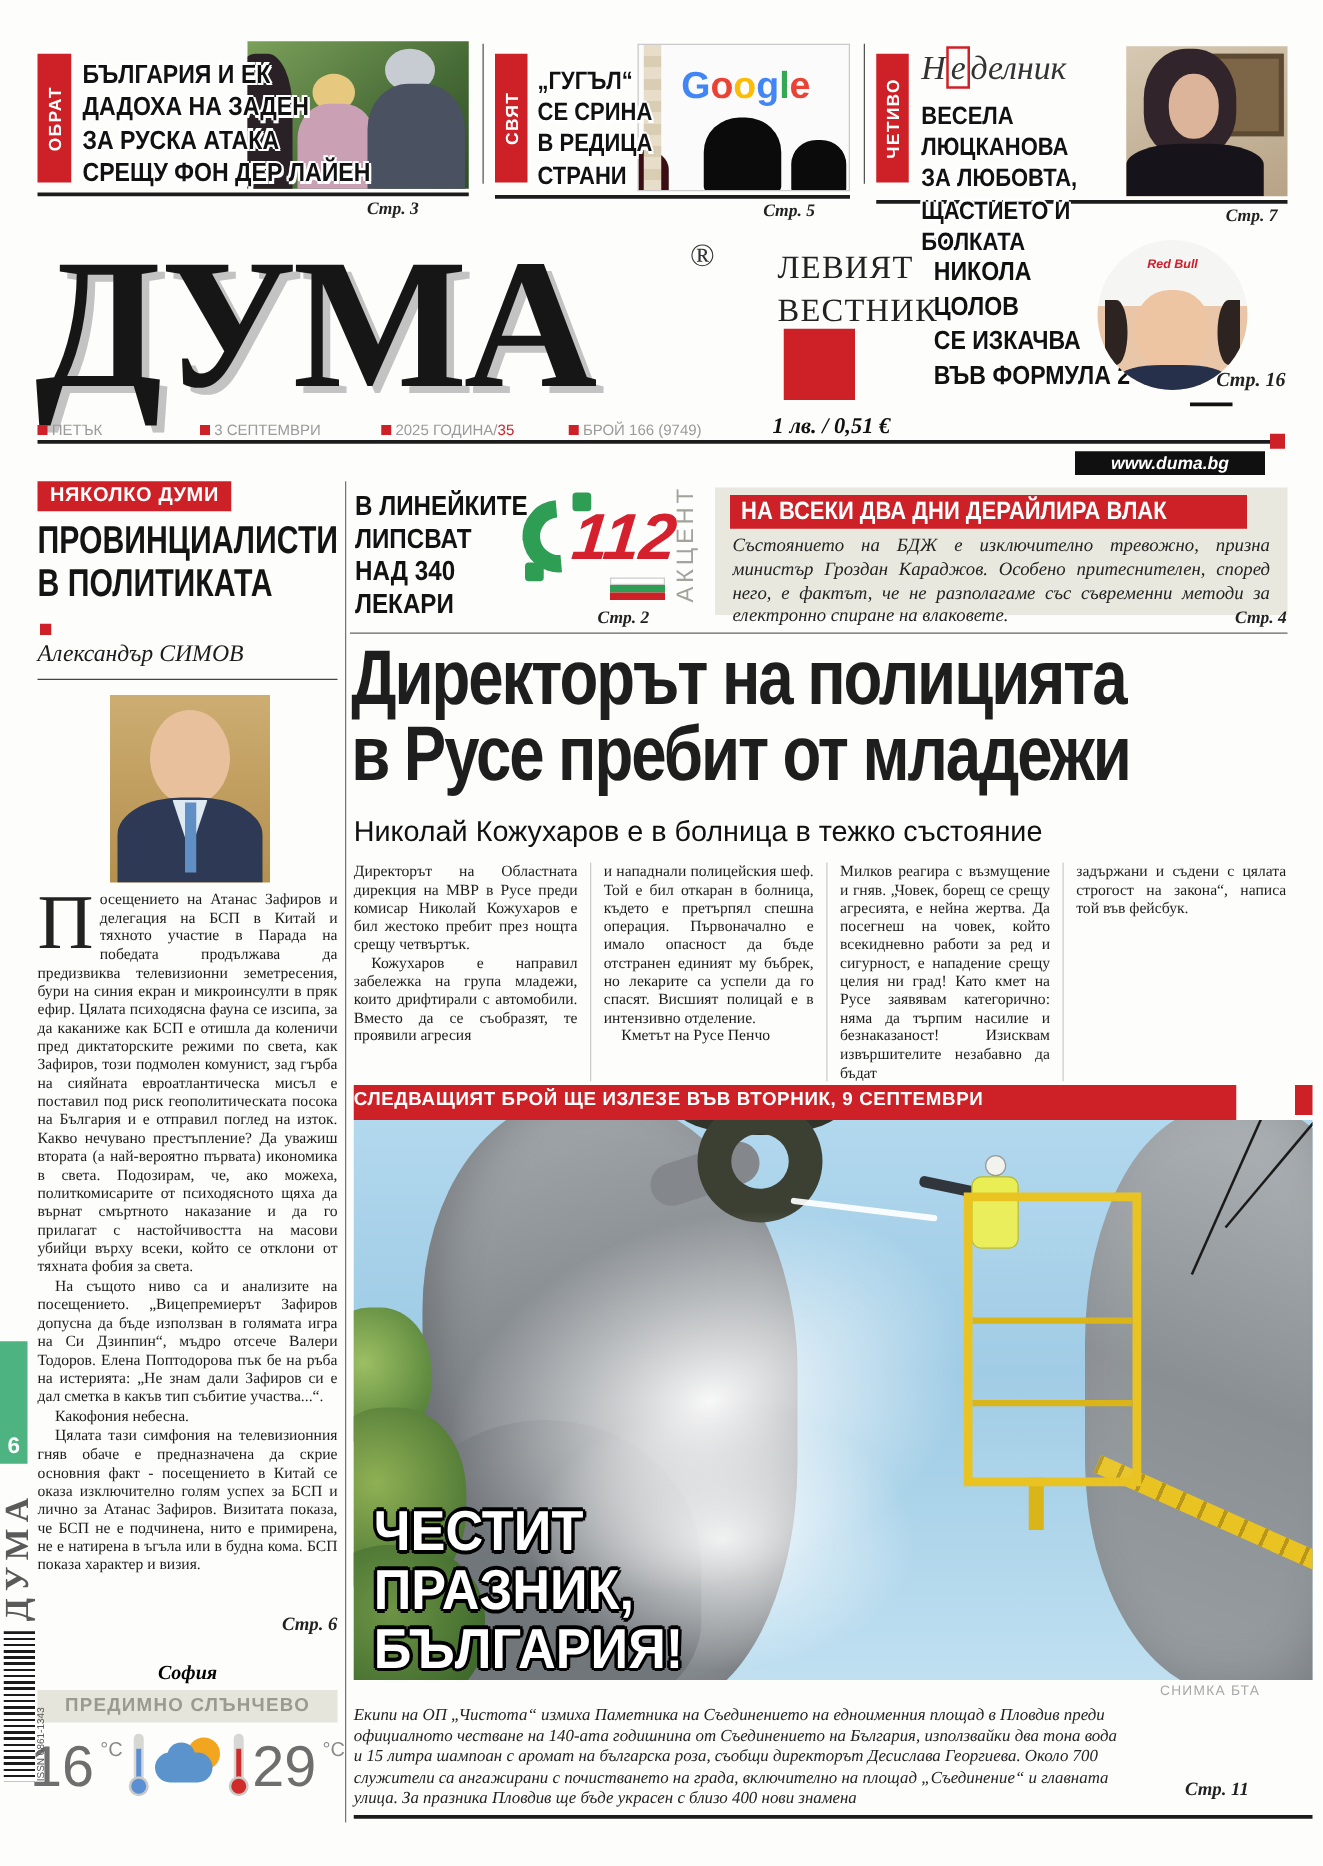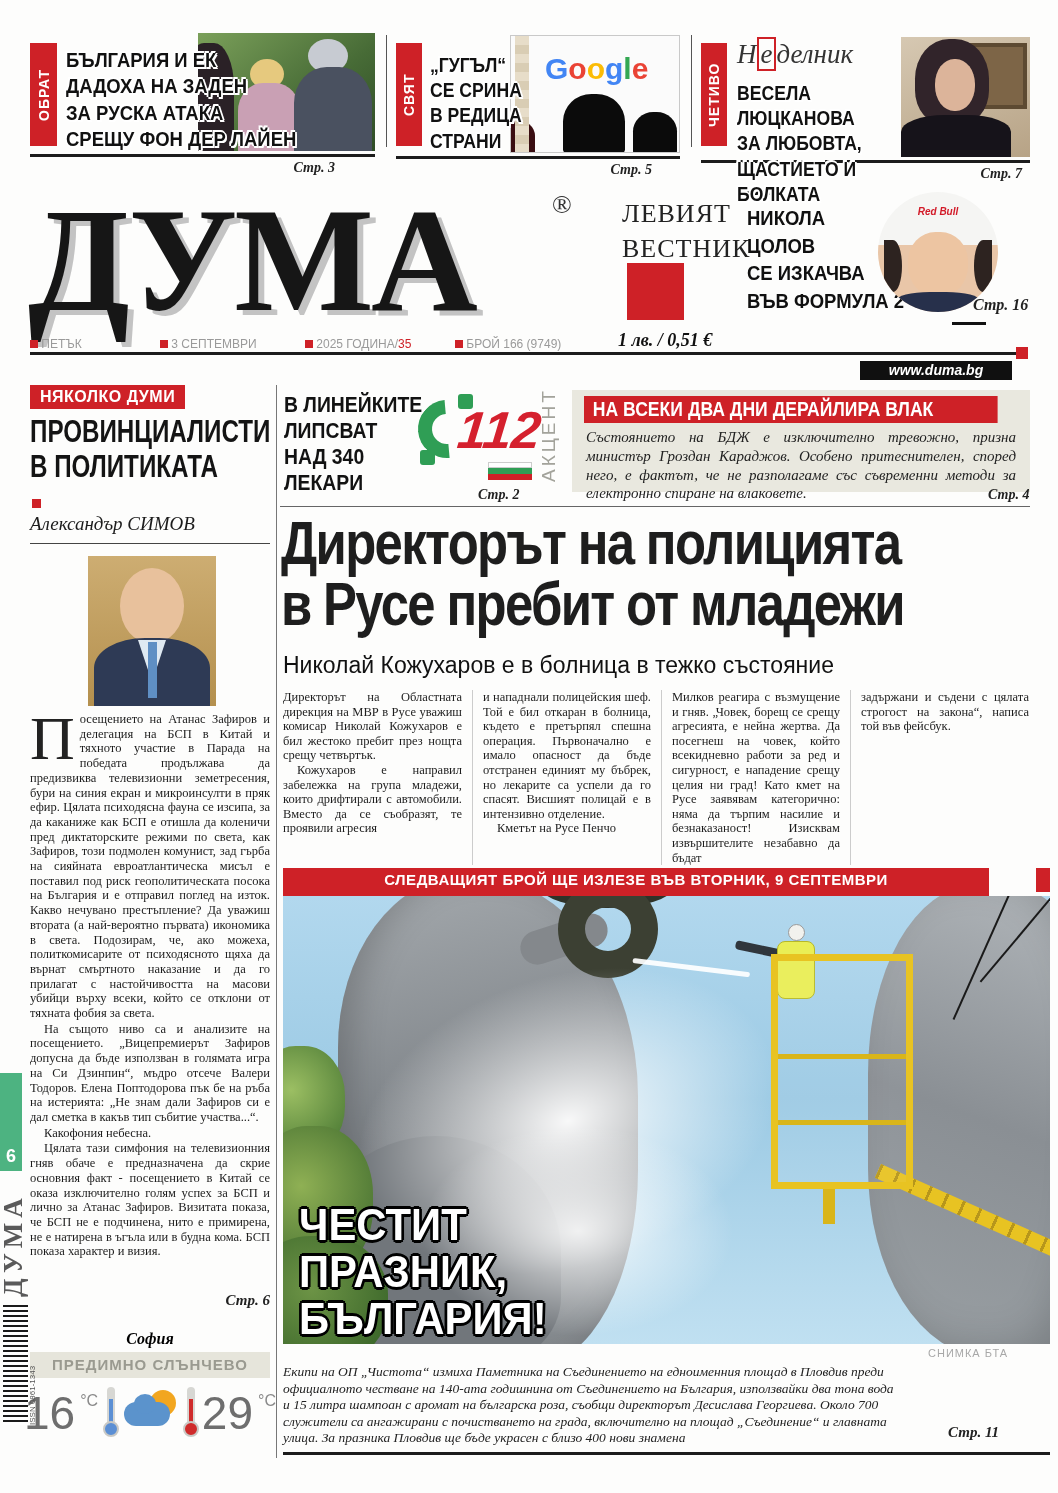--- a/index.html
+++ b/index.html
@@ -224,36 +224,36 @@
   </div>
   <div class="abs pageref" style="left:988px; top:487px;">Стр. 4</div>
 
   <div class="abs" style="left:280px; top:506px; width:750px; height:1px; background:#666;"></div>
   <div class="abs b ml" style="left:281px; top:512px; font-size:62px; line-height:.99; letter-spacing:-2px; color:#1e1e1e; transform:scaleX(.82); transform-origin:0 0;">Директорът на полицията
 в Русе пребит от младежи</div>
   <div class="abs" style="left:283px; top:652px; font-size:23px; color:#111;">Николай Кожухаров е в болница в тежко състояние</div>
 
   <div class="abs" style="left:283px; top:690px; width:760px; display:flex;">
     <div class="bodycol">
-        <p>Директорът на Областната дирекция на МВР в Русе уважиш комисар Николай Кожухаров е бил жестоко пребит през нощта срещу четвъртък.</p>
+        <p>Директорът на Областната дирекция на МВР в Русе преди комисар Николай Кожухаров е бил жестоко пребит през нощта срещу четвъртък.</p>
         <p>Кожухаров е направил забележка на група младежи, които дрифтирали с автомобили. Вместо да се съобразят, те проявили агресия</p>
       </div>
     <div class="bodycol">
         <p>и нападнали полицейския шеф. Той е бил откаран в болница, където е претърпял спешна операция. Първоначално е имало опасност да бъде отстранен единият му бъбрек, но лекарите са успели да го спасят. Висшият полицай е в интензивно отделение.</p>
         <p>Кметът на Русе Пенчо</p>
       </div>
     <div class="bodycol">
         <p>Милков реагира с възмущение и гняв. „Човек, борещ се срещу агресията, е нейна жертва. Да посегнеш на човек, който всекидневно работи за ред и сигурност, е нападение срещу целия ни град! Като кмет на Русе заявявам категорично: няма да търпим насилие и безнаказаност! Изисквам извършителите незабавно да бъдат</p>
       </div>
     <div class="bodycol">
         <p>задържани и съдени с цялата строгост на закона“, написа той във фейсбук.</p>
       </div>
   </div>
 
-  <div class="abs b" style="left:283px; top:868px; width:706px; height:28px; background:var(--red); color:#fff; font-size:15px; text-align:center; line-height:24px; letter-spacing:.5px;">СЛЕДВАЩИЯТ БРОЙ ЩЕ ИЗЛЕЗЕ ВЪВ ВТОРНИК, 9 СЕПТЕМВРИ</div>
+  <div class="abs b" style="left:283px; top:868px; width:706px; height:28px; background:var(--red); color:#fff; font-size:15px; line-height:24px; letter-spacing:.5px;">СЛЕДВАЩИЯТ БРОЙ ЩЕ ИЗЛЕЗЕ ВЪВ ВТОРНИК, 9 СЕПТЕМВРИ</div>
   <div class="abs" style="left:1036px; top:868px; width:14px; height:24px; background:var(--red);"></div>
 
   <div class="abs" id="main-photo" style="left:283px; top:896px; width:767px; height:448px;">
     <div class="mp" style="left:585px; top:-10px; width:235px; height:470px; background:linear-gradient(200deg,#b3b8bc,#8a8f94 50%,#9aa0a4); border-radius:45% 40% 30% 50% / 40% 35% 45% 40%; box-shadow:inset -18px -10px 40px rgba(0,0,0,.18);"></div>
     <div class="mp" style="left:700px; top:-20px; width:2px; height:150px; background:#1a1a1a; transform:rotate(24deg);"></div>
     <div class="mp" style="left:735px; top:-20px; width:2px; height:120px; background:#1a1a1a; transform:rotate(40deg);"></div>
     <div class="mp" style="left:55px; top:-20px; width:300px; height:490px; background:linear-gradient(165deg,#a6abaf,#787d82 55%,#8b9094); border-radius:42% 55% 35% 45% / 35% 45% 40% 50%; box-shadow:inset 14px -8px 34px rgba(0,0,0,.2);"></div>
     <div class="mp" style="left:28px; top:240px; width:250px; height:230px; background:#71767b; border-radius:50% 50% 30% 40%;"></div>
     <div class="mp" style="left:236px; top:26px; width:90px; height:34px; background:#84888c; border-radius:20px; transform:rotate(-18deg);"></div>
     <div class="mp" style="left:258px; top:-30px; width:132px; height:42px; background:#2f3329; border-radius:50%;"></div>

